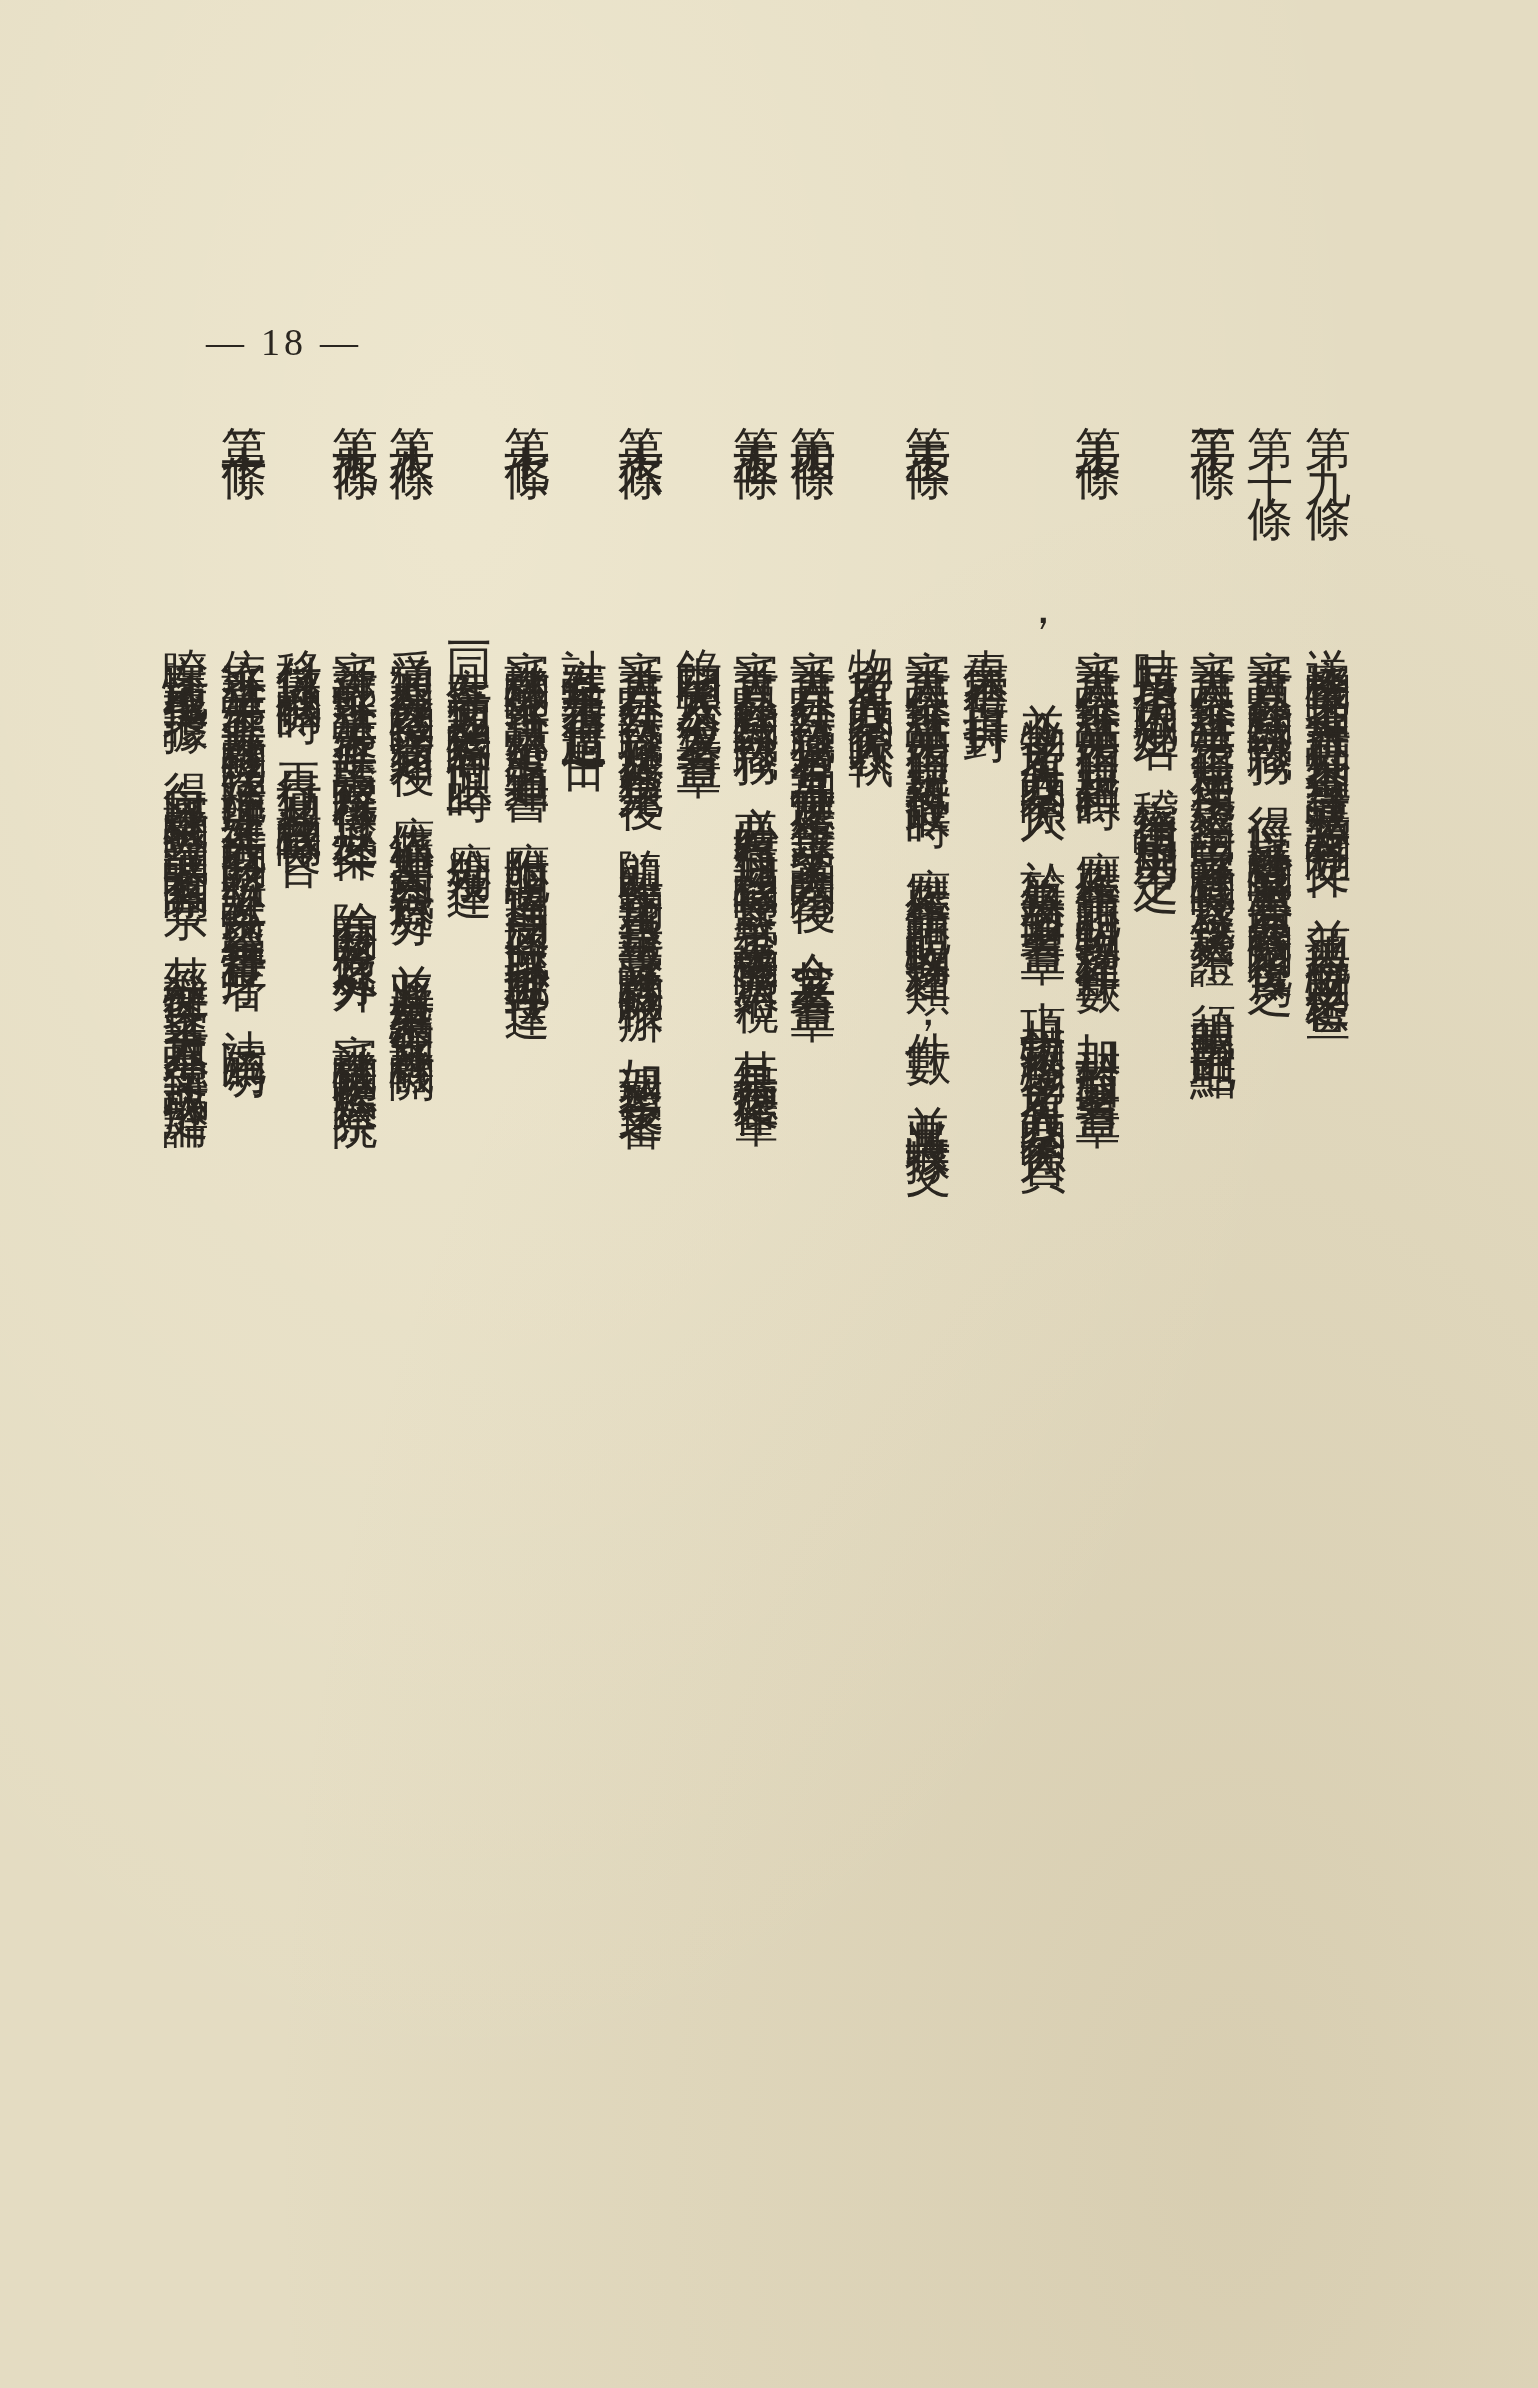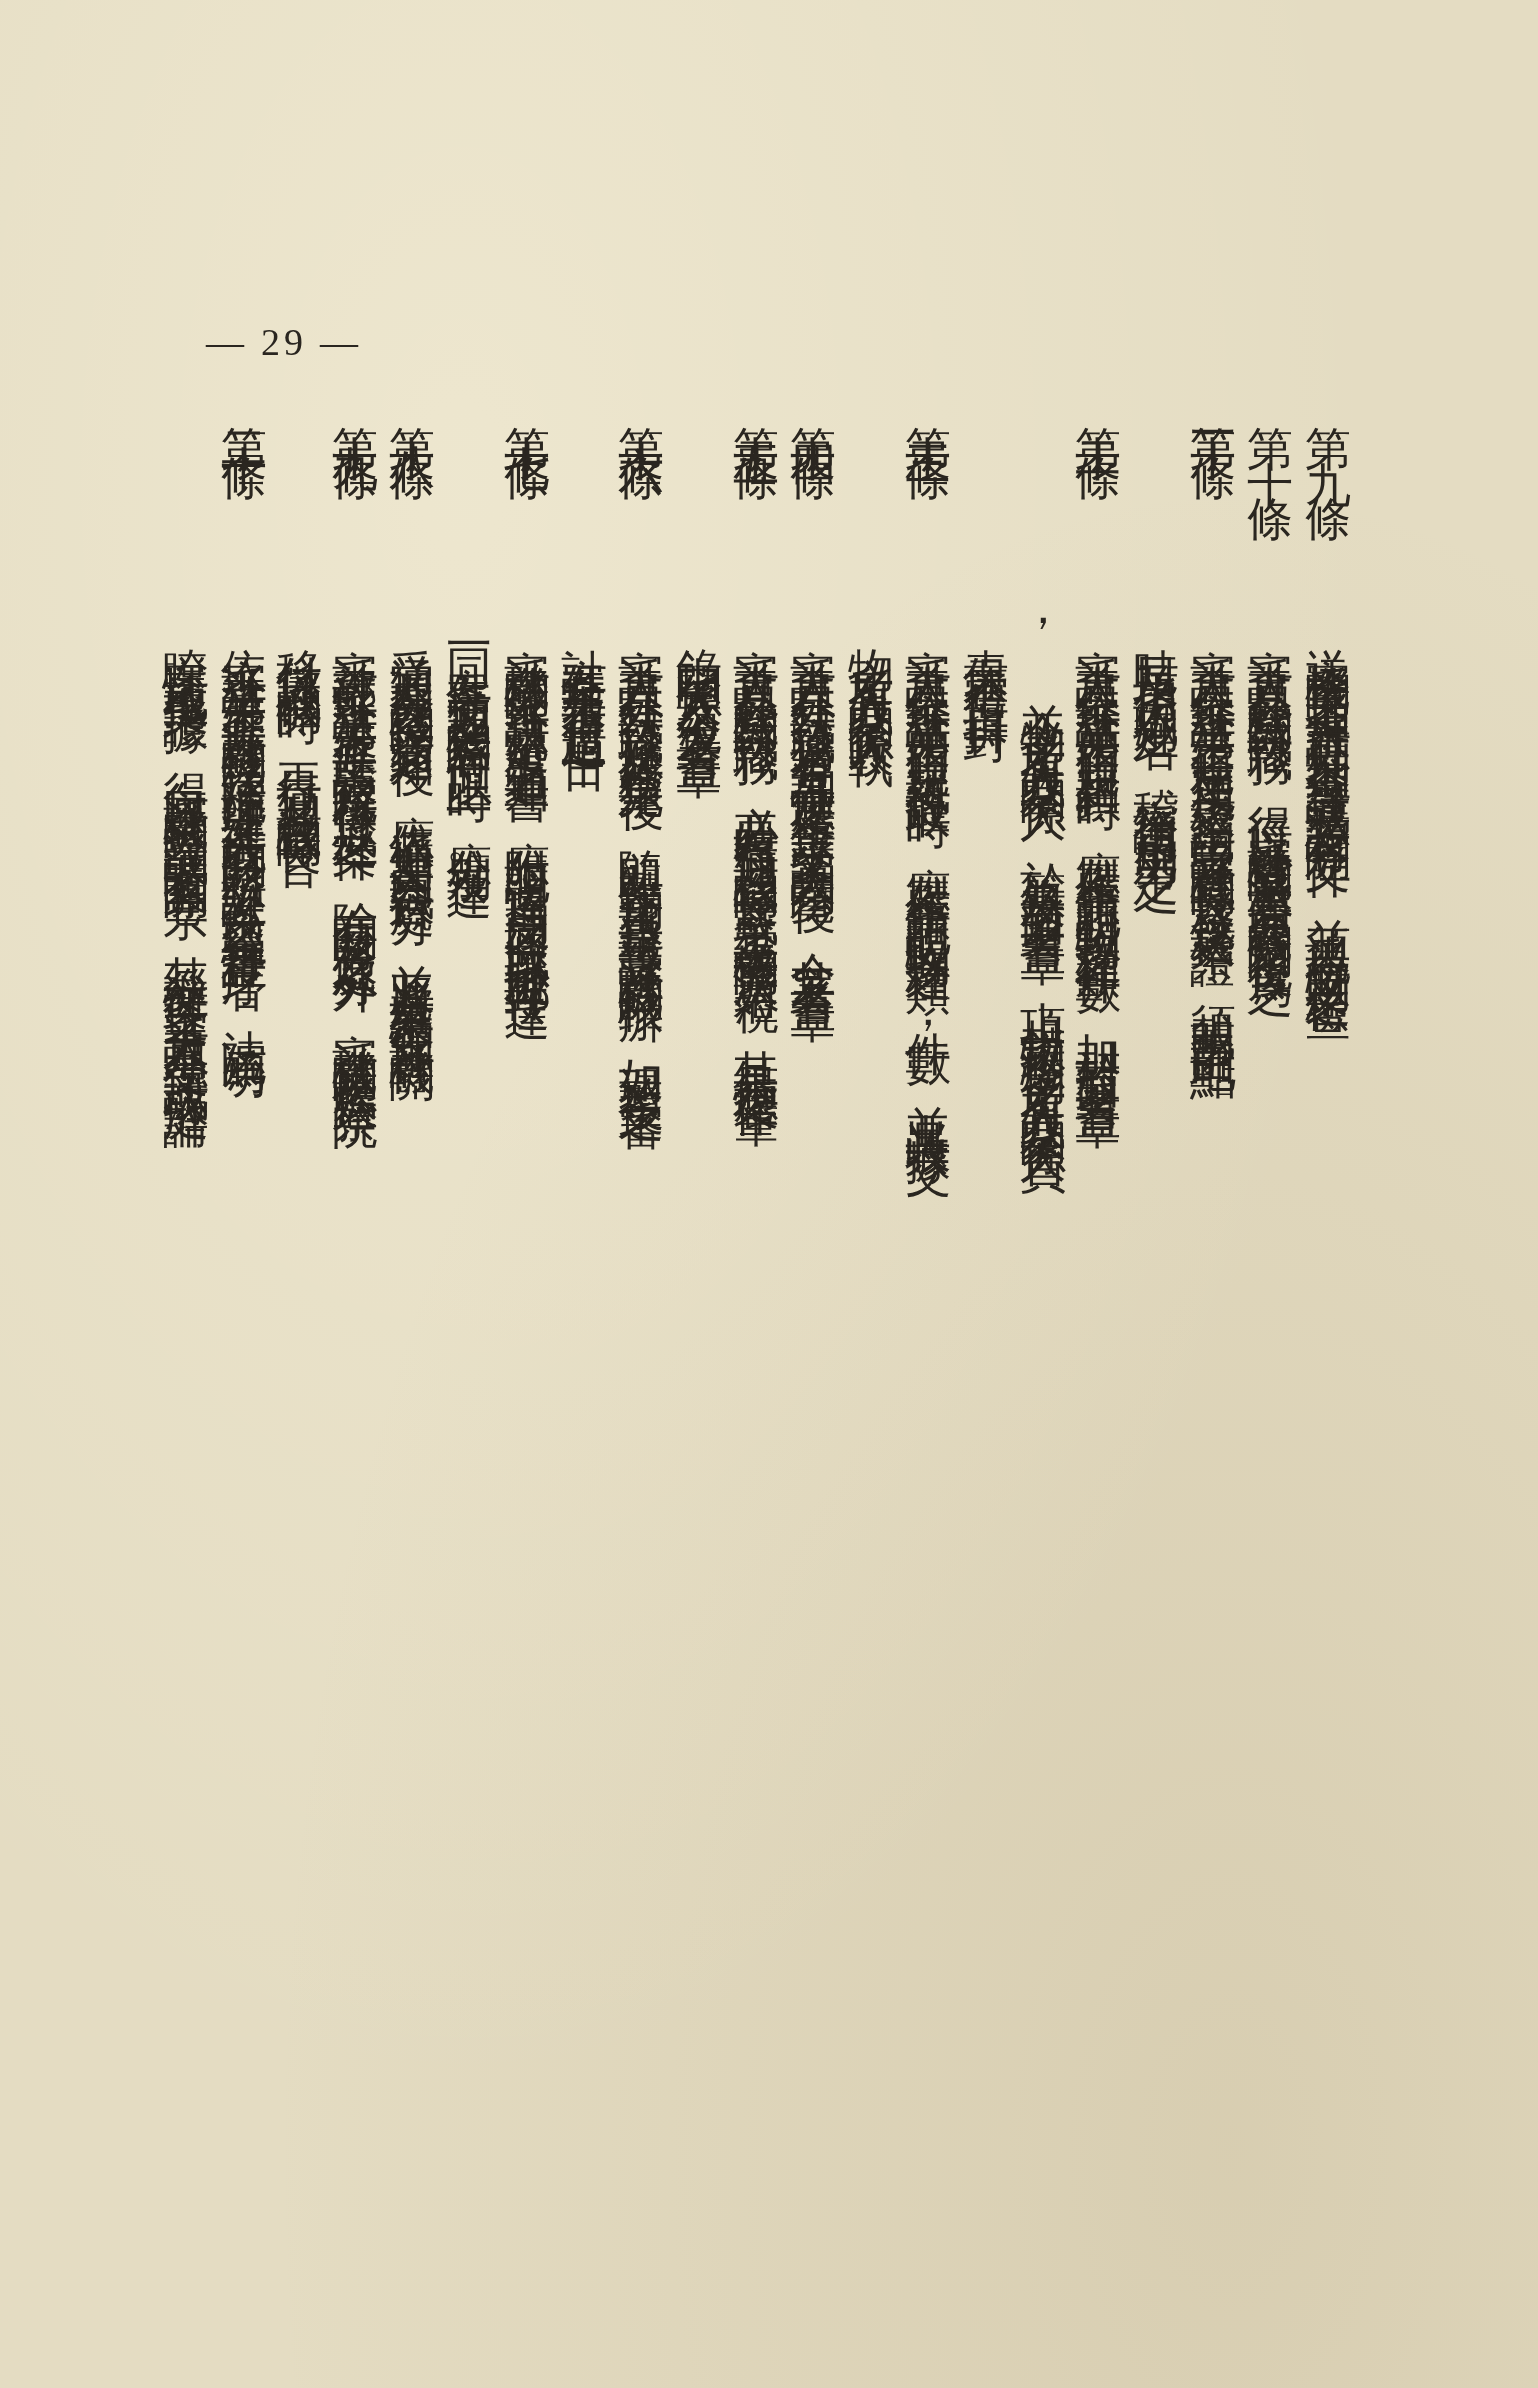--- a/index.html
+++ b/index.html
@@ -39,21 +39,21 @@
     line-height: 1;
     letter-spacing: 35px;
     white-space: nowrap;
   }
 </style>
 </head>
 <body>
 
 <div class="page">
 
-  <div class="page-number">— 29 —</div>
+  <div class="page-number">— 18 —</div>
 
   <div class="label" style="left:1306px; top:390px;">第九條</div>
   <div class="col" style="left:1306px; top:612px;">送審機關之抽查審計應分別抽查會計簿籍憑證及有關文件，並須爲現金財物之檢查。</div>
 
   <div class="label" style="left:1248px; top:390px;">第十條</div>
   <div class="col" style="left:1248px; top:612px;">審計人員赴各機關執行職務，得逕以審計機關派員書面交各機關閱視後爲之。</div>
 
   <div class="label" style="left:1191px; top:390px; letter-spacing:9.6px;">第十一條</div>
   <div class="col" style="left:1191px; top:612px;">審計人員依審計法第十三條規定使用之稽察證由該管審計機關長官核發之稽察證，須載明事由地點</div>
   <div class="col" style="left:1134px; top:612px;">時日及指用人職別姓名。稽察證使用規則另定之。</div>

